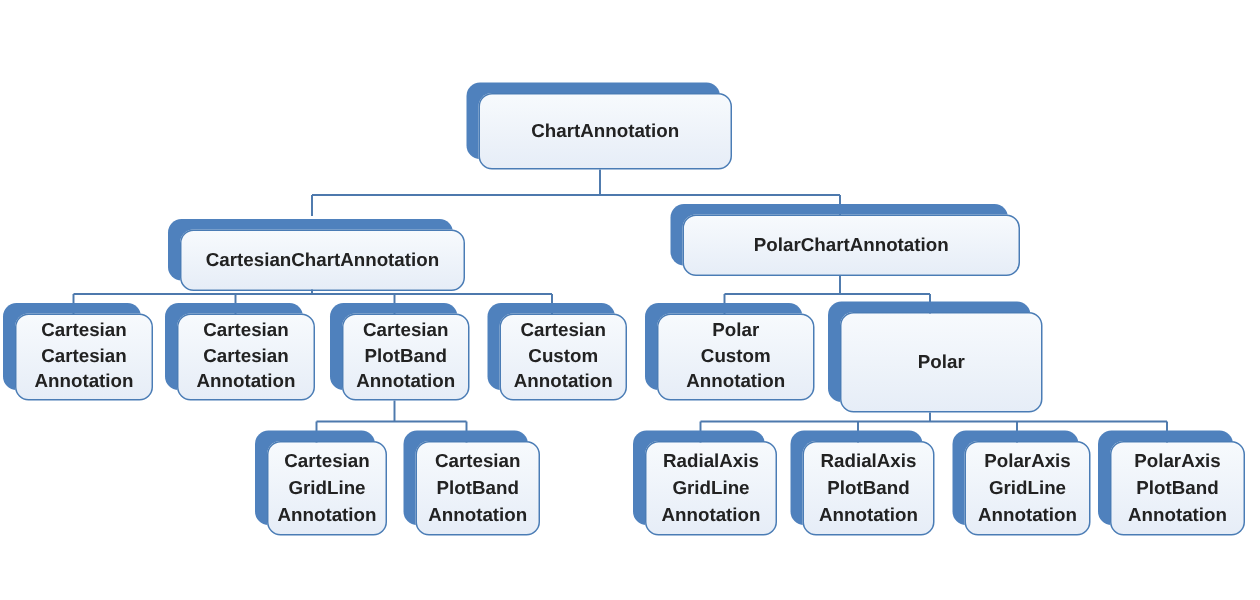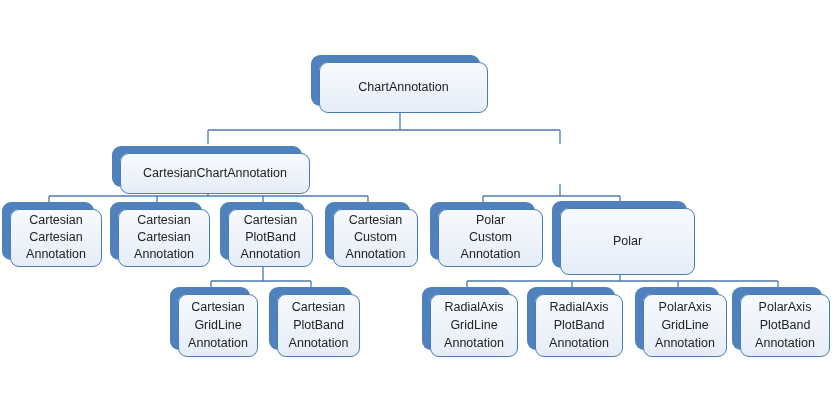--- a/index.html
+++ b/index.html
@@ -29,20 +29,21 @@
     align-items: center;
     justify-content: space-evenly;
     text-align: center;
     padding: 2px 1px;
     background: linear-gradient(180deg, var(--node-fill-top, #f7fafd) 0%, var(--node-fill-bottom, #e6edf7) 100%);
     border: 1.4px solid var(--node-border, #4a7cb5);
     border-radius: 9px;
     box-shadow: -8px -7px 0 0 var(--node-shadow, #4f81bd);
     font-size: 12.5px;
     color: #222222;
+    font-weight: bold;
   }
   .node .line {
     display: block;
     white-space: nowrap;
     line-height: 1.25;
   }
 </style>
 </head>
 <body>
 
@@ -55,20 +56,23 @@
     <path d="M263 267 V281 M211 281 H311 M211 281 V297 M311 281 V297"></path>
     <path d="M620 275 V281 M467 281 H778 M467 281 V297 M572 281 V297 M678 281 V297 M778 281 V297"></path>
   </svg>
 
   <div class="node" style="left:319px; top:62px; width:169px; height:51px">
     <span class="line">ChartAnnotation</span>
   </div>
 
   <div class="node" style="left:120px; top:153px; width:190px; height:41px">
     <span class="line">CartesianChartAnnotation</span>
+  </div>
+  <div class="node" style="left:455px; top:143px; width:225px; height:41px">
+    <span class="line">PolarChartAnnotation</span>
   </div>
 
   <div class="node" style="left:10px; top:209px; width:92px; height:58px">
     <span class="line">Cartesian</span>
     <span class="line">Cartesian</span>
     <span class="line">Annotation</span>
   </div>
   <div class="node" style="left:118px; top:209px; width:92px; height:58px">
     <span class="line">Cartesian</span>
     <span class="line">Cartesian</span>

